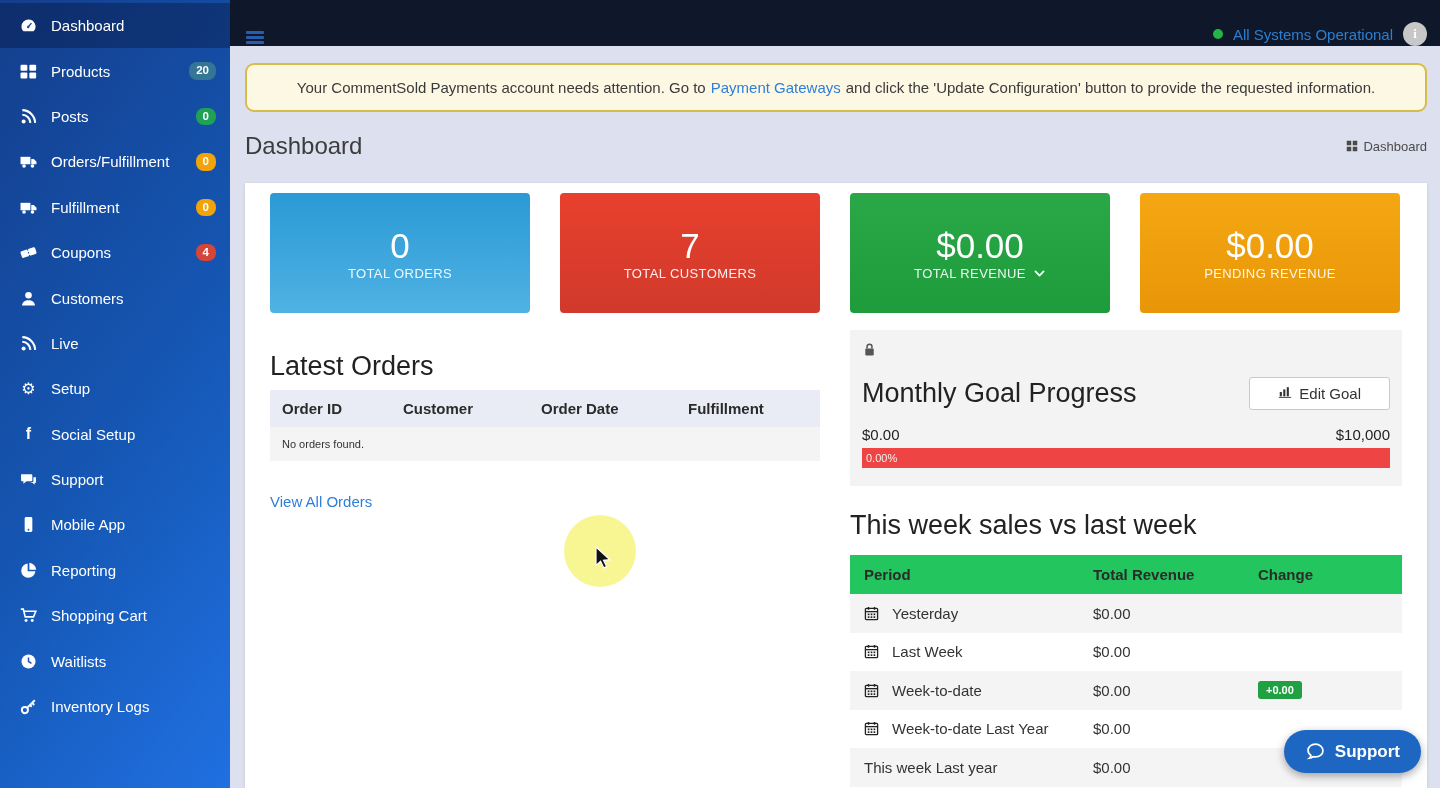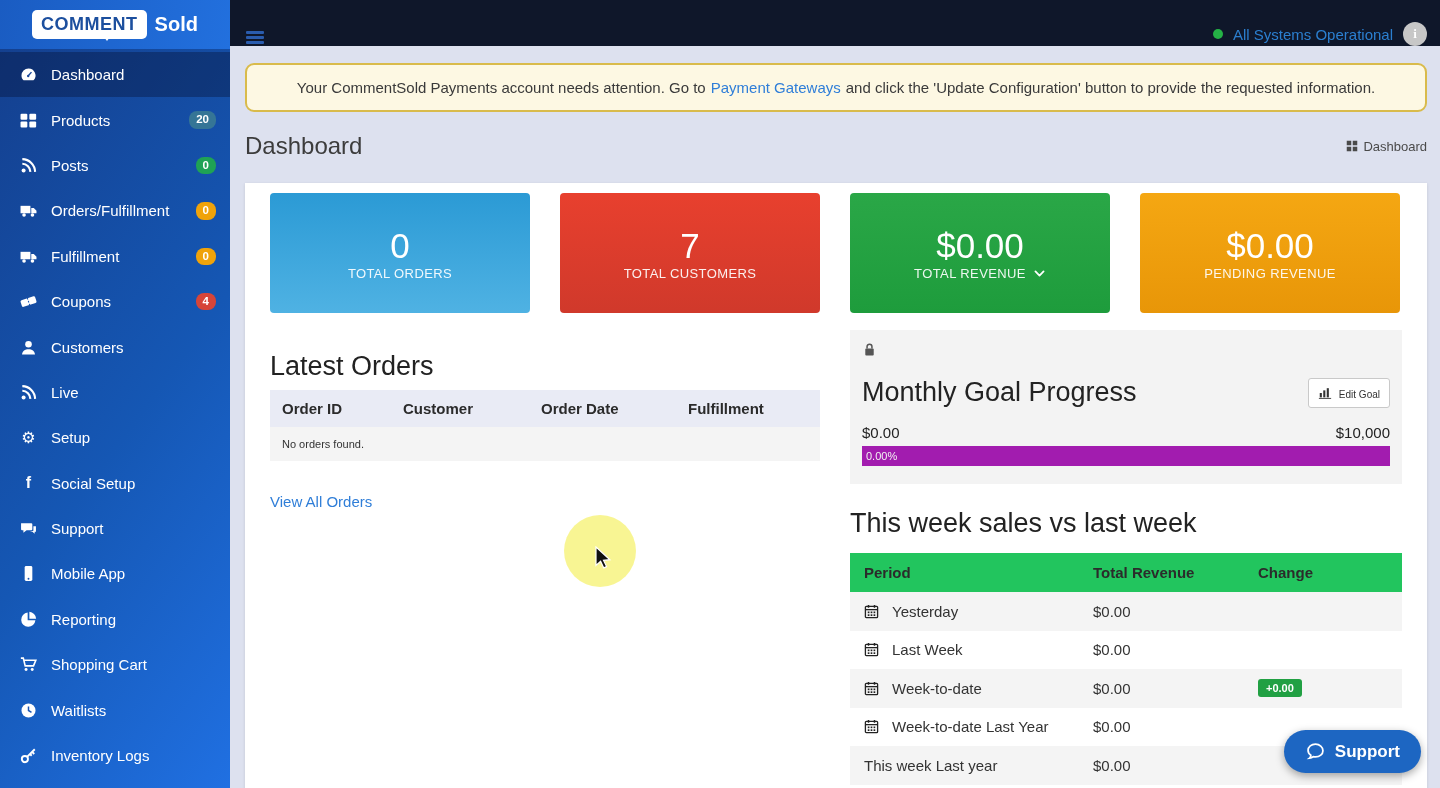--- a/index.html
+++ b/index.html
@@ -79,25 +79,25 @@
                padding:10px 0 10px 12px; font-size:15px; font-weight:700; color:#2b2b2b; }
   .lo-empty { background:#f4f4f4; padding:11px 12px; font-size:11px; color:#333; }
   .view-all { display:inline-block; margin-top:32px; color:#2f7ed8; font-size:15px; cursor:pointer; }
 
   
   .right-col { position:absolute; left:605px; top:147px; width:552px; }
   .goal-box { background:#f3f3f3; padding:12px 12px 18px; }
   .goal-lock svg { width:15px; height:15px; }
   .goal-title-row { display:flex; align-items:center; margin-top:16px; }
   .edit-goal-btn { margin-left:auto; background:#fff; border:1px solid #c9c9c9; border-radius:3px;
-                   padding:7px 9px; font-size:10px; color:#333; display:flex; align-items:flex-end;
+                   padding:7px 28px; font-size:15px; color:#333; display:flex; align-items:flex-start;
                    gap:7px; cursor:pointer; }
   .edit-goal-btn svg { width:14px; height:14px; }
   .goal-minmax { display:flex; justify-content:space-between; font-size:15px; color:#222; margin-top:16px; }
-  .goal-bar { height:20px; background:#a21caf; margin-top:5px; }
+  .goal-bar { height:20px; background:#ef4444; margin-top:5px; }
   .goal-bar-label { font-size:11px; color:#f2f2f2; line-height:20px; padding-left:4px; }
   .goal-warning { text-align:center; margin-top:14px; font-size:15px; color:#b5403b; }
   .goal-warning span { border-bottom:1px dotted #a8a8a8; padding-bottom:2px; cursor:default; }
 
   .week-title { margin:24px 0 14px; }
   .wk-header { display:grid; grid-template-columns:1fr 165px 130px; background:#22c55e;
                padding:11px 14px; font-size:15px; font-weight:700; color:#2b2b2b; }
   .wk-row { display:grid; grid-template-columns:1fr 165px 130px; align-items:center;
             padding:0 14px; height:38.5px; font-size:15px; color:#333; }
   .wk-row:nth-child(odd) { background:#f4f4f4; }
@@ -115,24 +115,20 @@
 
   
   .click-circle { position:absolute; left:564px; top:515px; width:72px; height:72px;
                   border-radius:50%; background:#f8f48d; opacity:.95; z-index:15; }
   .cursor { position:absolute; left:594px; top:546px; width:19px; height:24px; z-index:16; }
 </style>
 </head>
 <body>
 
 <div class="sidebar">
-  <div class="logo-bar">
-    <span class="logo-bubble">COMMENT</span>
-    <span class="logo-sold">Sold</span>
-  </div>
   <div class="nav">
 
     <div class="nav-item active">
       <span class="nav-icon">
         <svg viewBox="0 0 16 16">
             <path fill="#fff" d="M8 2.3A6.6 6.6 0 0 0 1.4 8.9c0 1.8.7 3.4 1.9 4.6h9.4a6.6 6.6 0 0 0-4.7-11.2z"></path>
             <path stroke="#17469a" stroke-width="1.3" fill="none" d="M7.6 9.4l3.2-3.6"></path>
             <circle cx="7.7" cy="9.4" r="1.1" fill="#17469a"></circle>
           </svg>
       </span>

